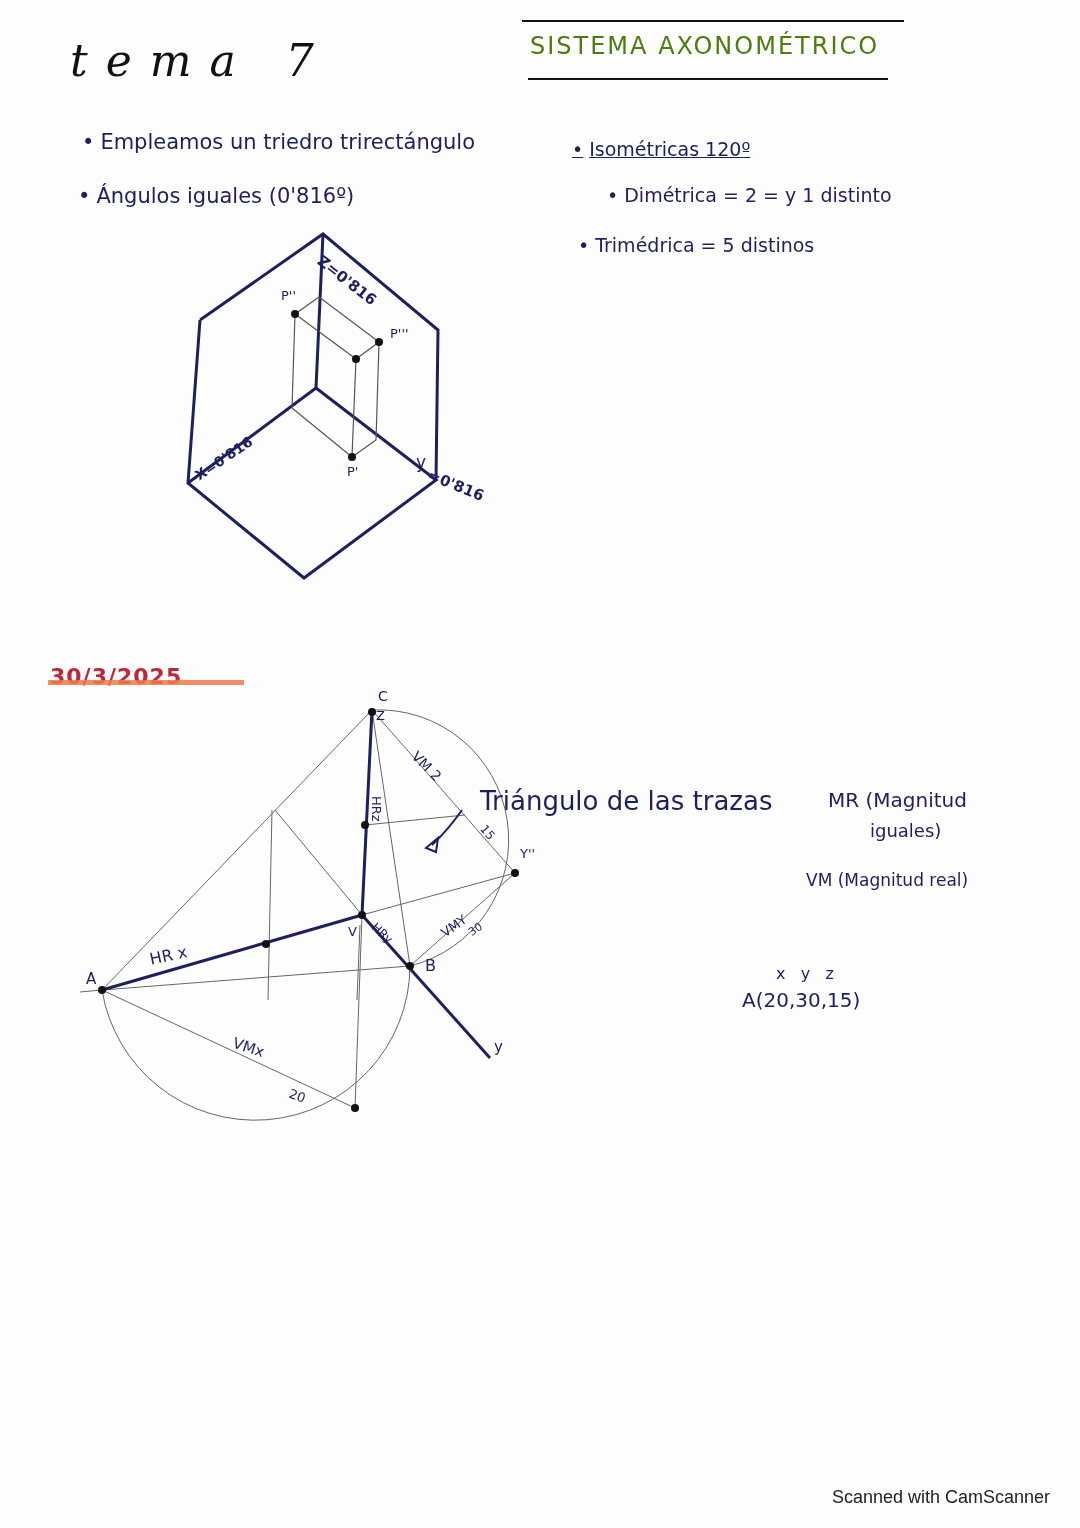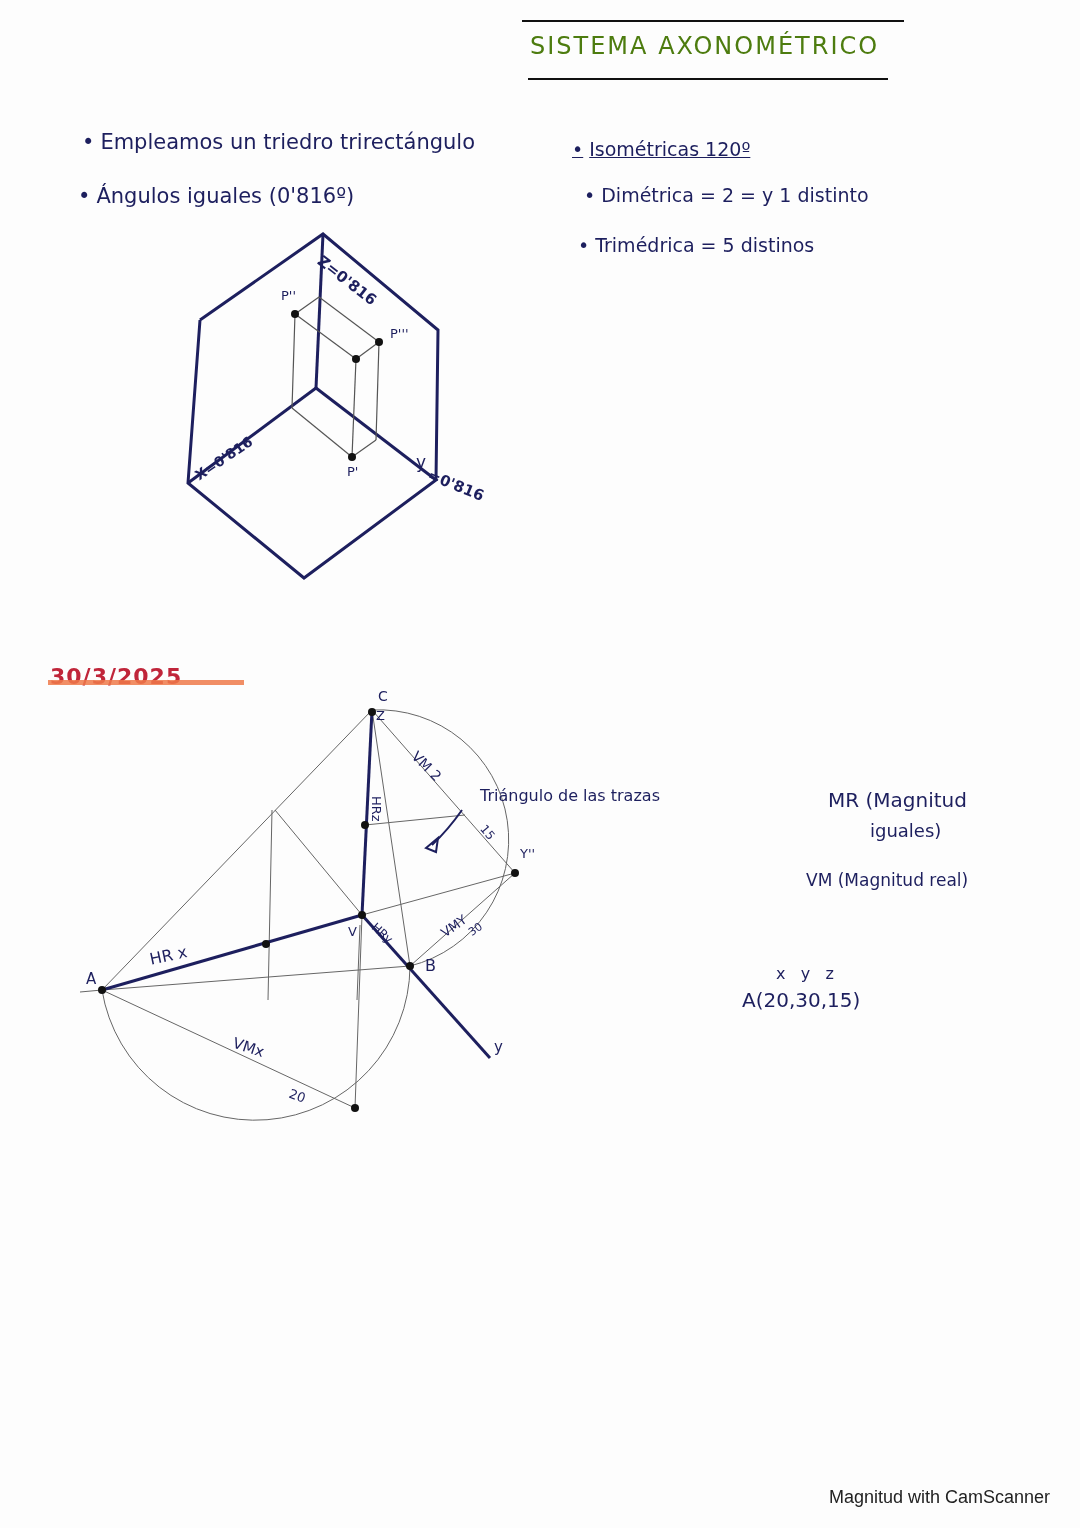--- a/index.html
+++ b/index.html
@@ -40,30 +40,31 @@
   .footer {
     right: 30px; top: 1487px; font-family: "Liberation Sans", sans-serif;
     font-size: 18px; color: #222;
   }
   svg { position: absolute; left: 0; top: 0; }
 </style>
 </head>
 <body>
 
 <div class="abs title-block">
+  <div class="title-script">tema 7</div>
 </div>
 <div class="rule" style="left:522px; top:20px; width:382px;"></div>
 <div class="abs hand system-title">SISTEMA AXONOMÉTRICO</div>
 <div class="rule" style="left:528px; top:78px; width:360px;"></div>
 
 <div class="abs hand bullet" style="left:82px; top:130px;">Empleamos un triedro trirectángulo</div>
 <div class="abs hand bullet" style="left:78px; top:184px;">Ángulos iguales (0'816º)</div>
 
 <div class="abs hand bullet" style="left:572px; top:138px; font-size:19px;text-decoration:underline;">Isométricas 120º</div>
-<div class="abs hand bullet" style="left:584px; top:184px; font-size:19px;">Dimétrica = 2 = y 1 distinto</div>
+<div class="abs hand bullet" style="left:607px; top:184px; font-size:19px;">Dimétrica = 2 = y 1 distinto</div>
 <div class="abs hand bullet" style="left:578px; top:234px; font-size:19px;">Trimédrica = 5 distinos</div>
 
 <svg width="1080" height="1528">
   <g stroke="#1d1f5e" stroke-width="3" fill="none">
     <polyline points="200,320 323,234 438,330 436,480 304,578 188,483 200,320"></polyline>
     <line x1="323" y1="234" x2="316" y2="388"></line>
     <line x1="316" y1="388" x2="188" y2="483"></line>
     <line x1="316" y1="388" x2="436" y2="480"></line>
   </g>
   <g stroke="#555" stroke-width="1.2" fill="none">
@@ -142,20 +143,20 @@
 <div class="abs hand" style="left:420px; top:748px; font-size:14px; transform:rotate(45deg); transform-origin:left top;">VM 2</div>
 <div class="abs hand" style="left:488px; top:822px; font-size:12px; transform:rotate(50deg); transform-origin:left top;">15</div>
 <div class="abs hand" style="left:384px; top:796px; font-size:13px; transform:rotate(90deg); transform-origin:left top;">HRz</div>
 <div class="abs hand" style="left:148px; top:950px; font-size:16px; transform:rotate(-12deg); transform-origin:left top;">HR x</div>
 <div class="abs hand" style="left:378px; top:920px; font-size:12px; transform:rotate(42deg); transform-origin:left top;">HRy</div>
 <div class="abs hand" style="left:438px; top:928px; font-size:13px; transform:rotate(-35deg); transform-origin:left top;">VMY</div>
 <div class="abs hand" style="left:466px; top:928px; font-size:11px; transform:rotate(-35deg); transform-origin:left top;">30</div>
 <div class="abs hand" style="left:236px; top:1034px; font-size:15px; transform:rotate(18deg); transform-origin:left top;">VMx</div>
 <div class="abs hand" style="left:292px; top:1086px; font-size:13px; transform:rotate(20deg); transform-origin:left top;">20</div>
 
-<div class="abs hand" style="left:480px; top:786px; font-size:16px;">Triángulo de las trazas</div>
+<div class="abs hand" style="left:480px; top:786px; font-size:26px;">Triángulo de las trazas</div>
 <div class="abs hand note" style="left:828px; top:788px; font-size:20px;">MR (Magnitud</div>
 <div class="abs hand note" style="left:870px; top:820px; font-size:18px;">iguales)</div>
 <div class="abs hand note" style="left:806px; top:870px; font-size:17px;">VM (Magnitud real)</div>
 <div class="abs hand note" style="left:742px; top:988px; font-size:20px;">A(20,30,15)</div>
 <div class="abs hand" style="left:776px; top:964px; font-size:16px; white-space:pre;">x   y   z</div>
 
-<div class="abs footer">Magnitud with CamScanner</div>
+<div class="abs footer">Scanned with CamScanner</div>
 
 </body></html>

